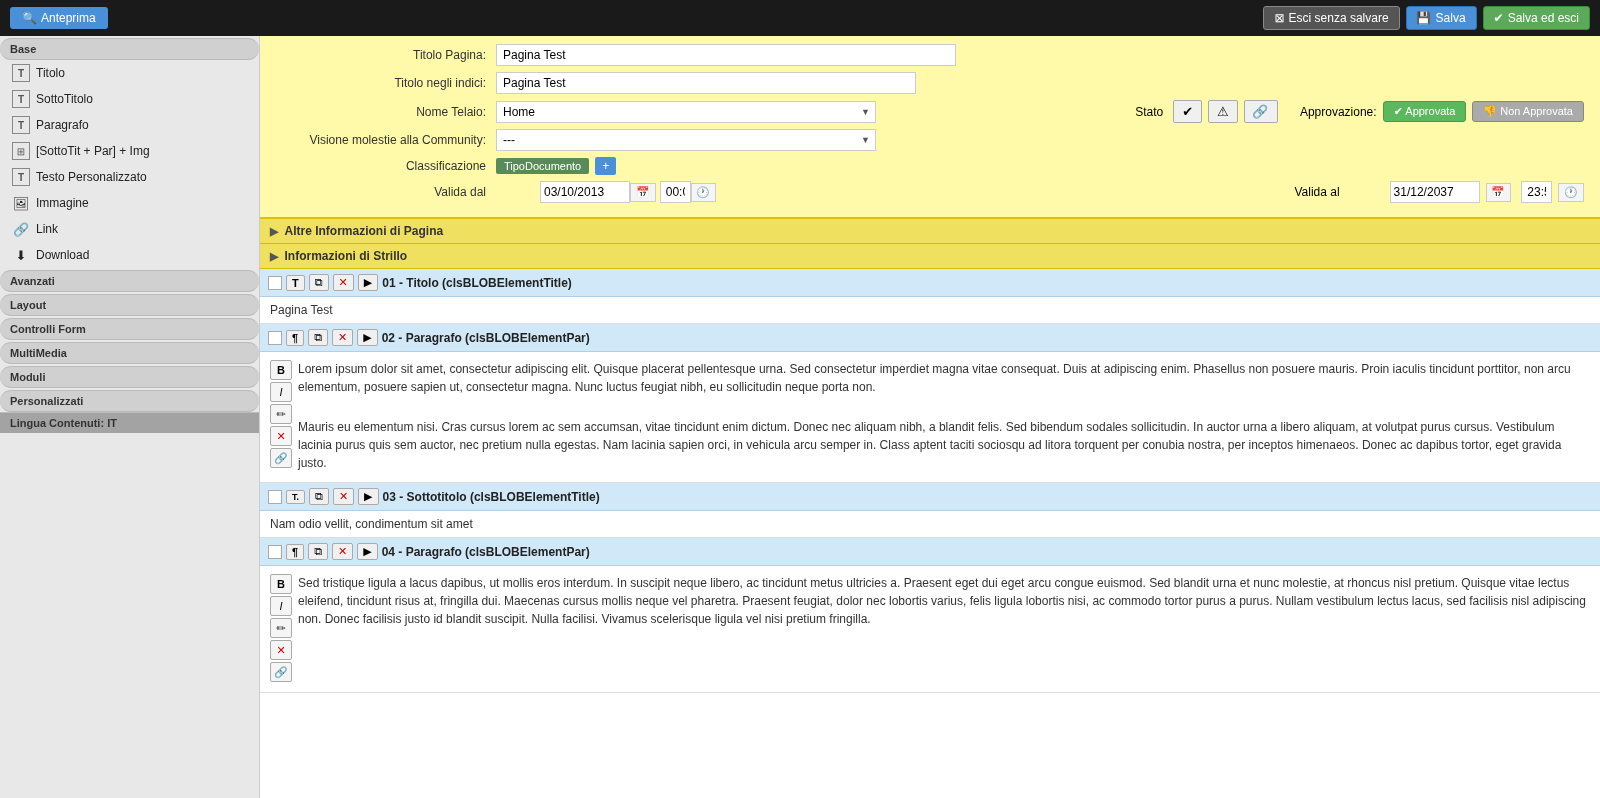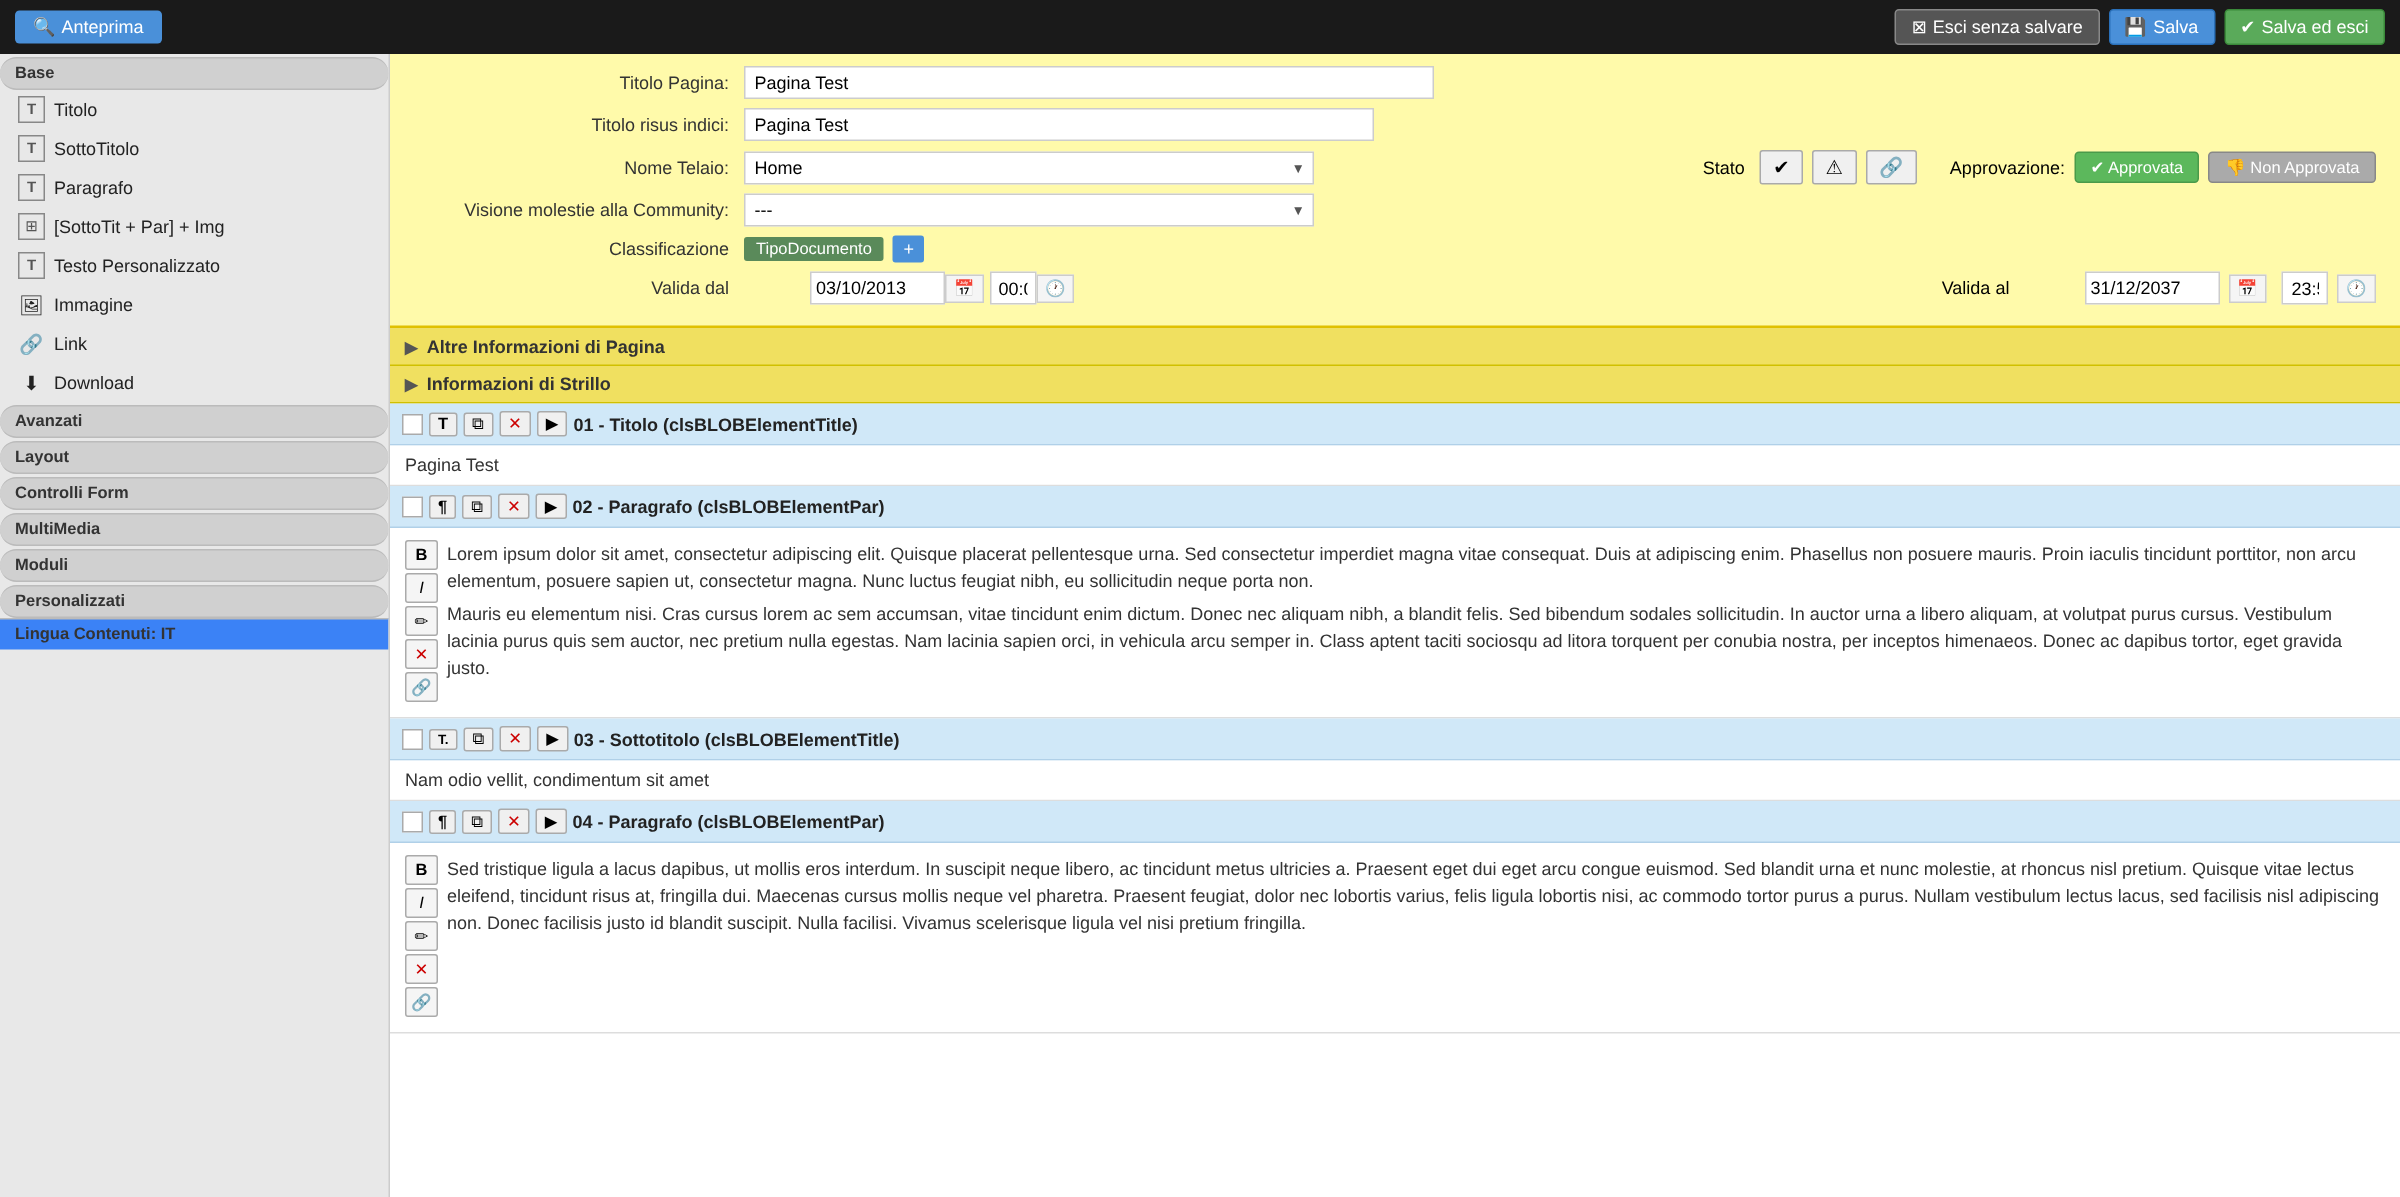--- a/index.html
+++ b/index.html
@@ -98,21 +98,21 @@
       display: inline-flex;
       align-items: center;
       justify-content: center;
       font-size: 11px;
     }
     .lang-label {
       padding: 4px 10px;
       font-size: 11px;
       color: #333;
       font-weight: bold;
-      background: #3b82f6;
+      background: #a3a3a3;
       border-top: 1px solid #bbb;
     }
 
     
     #content {
       flex: 1;
       overflow-y: auto;
       background: white;
     }
 
@@ -424,21 +424,21 @@
   <div id="content">
 
     <div class="form-area">
 
       <div class="form-row">
         <div class="form-label">Titolo Pagina:</div>
         <input type="text" class="form-input-full" style="width: calc(100% - 240px);" value="Pagina Test">
       </div>
 
       <div class="form-row">
-        <div class="form-label">Titolo risus indici:</div>
+        <div class="form-label">Titolo negli indici:</div>
         <input type="text" class="form-input" style="width: 380px;" value="Pagina Test">
       </div>
 
       <div class="form-row">
         <div class="form-label">Nome Telaio:</div>
         <div class="select-wrapper">
           <select class="form-select">
             <option>Home</option>
           </select>
         </div>
@@ -528,21 +528,21 @@
       <div class="richtext-content">
         <div style="display:flex;">
           <div class="richtext-toolbar">
             <button class="rt-btn" style="font-weight:bold;">B</button>
             <button class="rt-btn" style="font-style:italic;">I</button>
             <button class="rt-btn">✏</button>
             <button class="rt-btn" style="color:#c00;">✕</button>
             <button class="rt-btn">🔗</button>
           </div>
           <div style="flex:1;">
-            <p style="margin-bottom:4px;">Lorem ipsum dolor sit amet, consectetur adipiscing elit. Quisque placerat pellentesque urna. Sed consectetur imperdiet magna vitae consequat. Duis at adipiscing enim. Phasellus non posuere mauris. Proin iaculis tincidunt porttitor, non arcu elementum, posuere sapien ut, consectetur magna. Nunc luctus feugiat nibh, eu sollicitudin neque porta non.</p>
+            <p style="margin-bottom:22px;">Lorem ipsum dolor sit amet, consectetur adipiscing elit. Quisque placerat pellentesque urna. Sed consectetur imperdiet magna vitae consequat. Duis at adipiscing enim. Phasellus non posuere mauris. Proin iaculis tincidunt porttitor, non arcu elementum, posuere sapien ut, consectetur magna. Nunc luctus feugiat nibh, eu sollicitudin neque porta non.</p>
             <p>Mauris eu elementum nisi. Cras cursus lorem ac sem accumsan, vitae tincidunt enim dictum. Donec nec aliquam nibh, a blandit felis. Sed bibendum sodales sollicitudin. In auctor urna a libero aliquam, at volutpat purus cursus. Vestibulum lacinia purus quis sem auctor, nec pretium nulla egestas. Nam lacinia sapien orci, in vehicula arcu semper in. Class aptent taciti sociosqu ad litora torquent per conubia nostra, per inceptos himenaeos. Donec ac dapibus tortor, eget gravida justo.</p>
           </div>
         </div>
       </div>
     </div>
 
     <div class="element-block">
       <div class="element-header">
         <span class="checkbox-elem"></span>
         <button class="elem-btn" style="font-weight:bold; font-size:9px;">T.</button>

